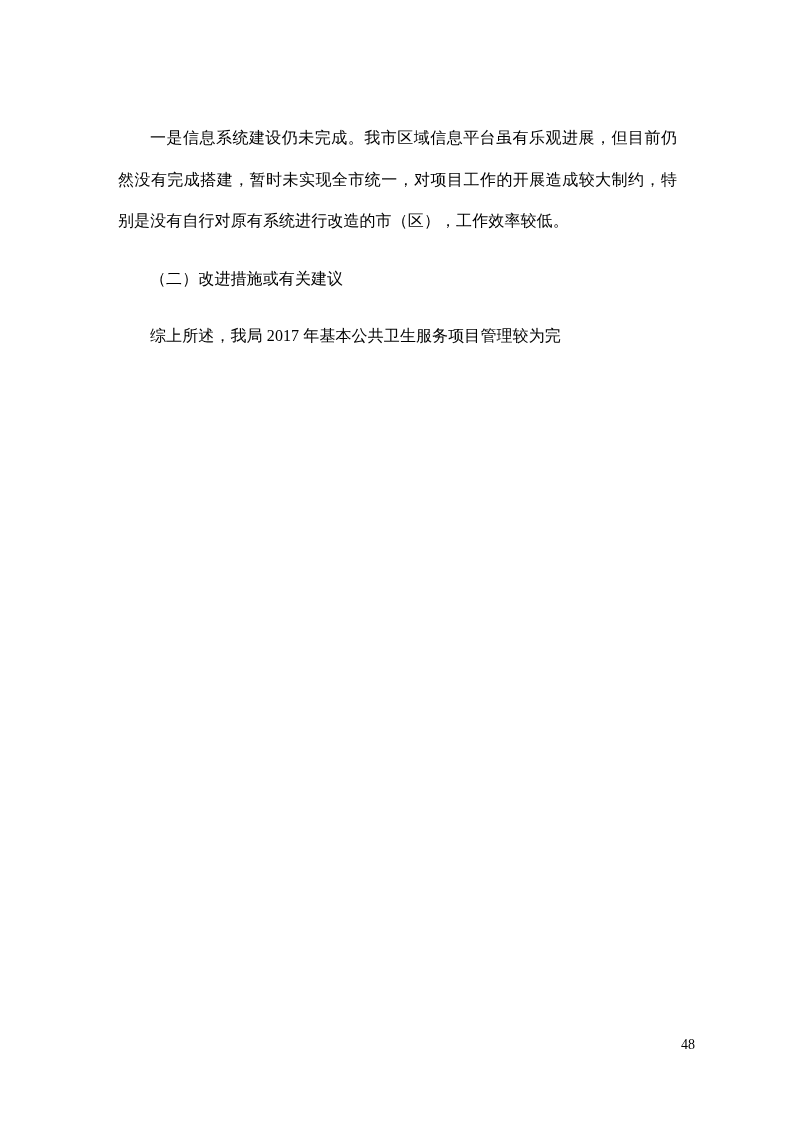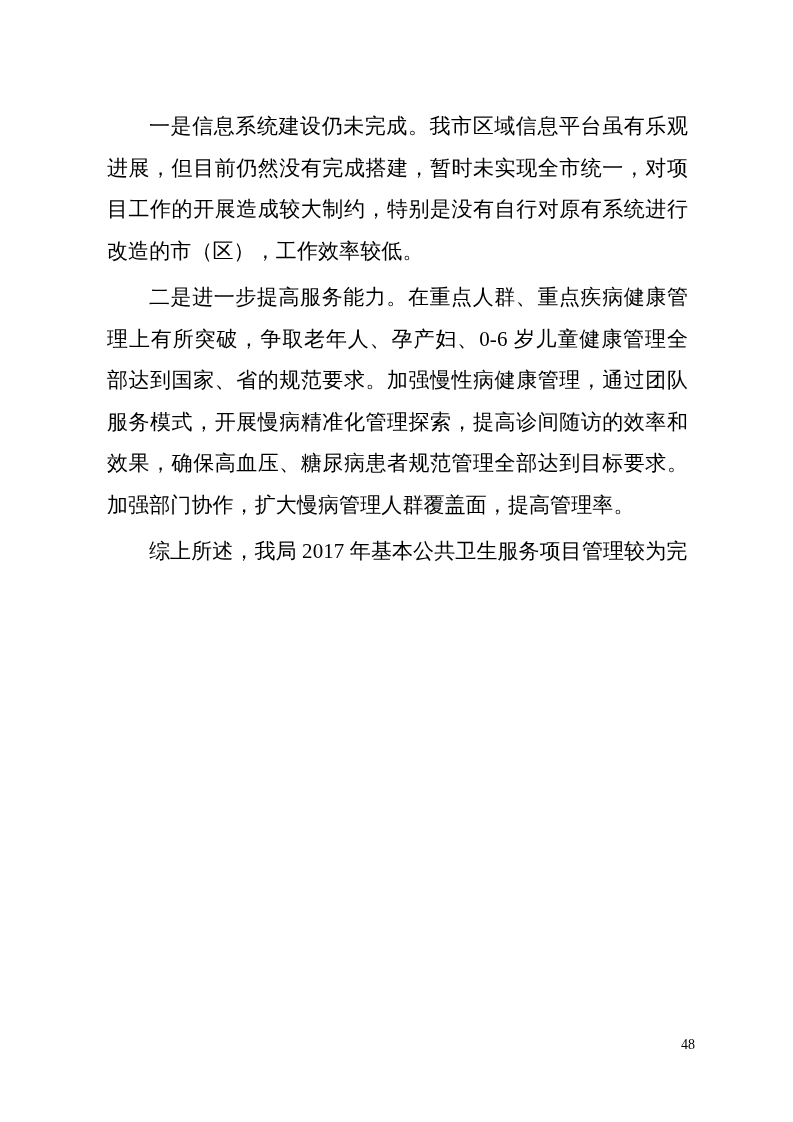--- a/index.html
+++ b/index.html
@@ -16,22 +16,22 @@
     font-family: "Liberation Serif", "DejaVu Serif", serif;
     color: #000000;
   }
   .content {
     position: absolute;
     left: 102px;
     top: 101px;
     width: 591px;
   }
   .para {
-    margin: 5px;
-    font-size: 21px;
+    margin: 16px;
+    font-size: 16px;
     line-height: 41.5px;
     text-align: justify;
     text-justify: inter-ideograph;
     text-indent: 2em;
     word-break: break-all;
     letter-spacing: 0.1px;
   }
   .heading {
     font-weight: 700;
   }
@@ -43,17 +43,17 @@
     line-height: 18px;
     color: #000000;
   }
 </style>
 </head>
 <body>
 
 <div class="page">
   <div class="content">
     <p class="para">一是信息系统建设仍未完成。我市区域信息平台虽有乐观进展，但目前仍然没有完成搭建，暂时未实现全市统一，对项目工作的开展造成较大制约，特别是没有自行对原有系统进行改造的市（区），工作效率较低。</p>
-    <p class="para">二是进一步提高服务能力。在重点人群、重点疾病健康管理上有所突破，争取老年人、孕产妇、0-6 岁儿童健康管理全部达到国家、省的规范要求。加强慢性病健康管理，通过团队服务模式，开展慢病精准化管理探索，提高诊间随访的效率和效果，确保高血压、糖尿病患者规范管理全部达到目标要求。加强部门协作，扩大慢病管理人群覆盖面，提高管理率。</p>
+    <p class="para">（二）改进措施或有关建议</p>
     <p class="para">综上所述，我局 2017 年基本公共卫生服务项目管理较为完</p>
   </div>
   <div class="page-number">48</div>
 </div>
 
 </body></html>

